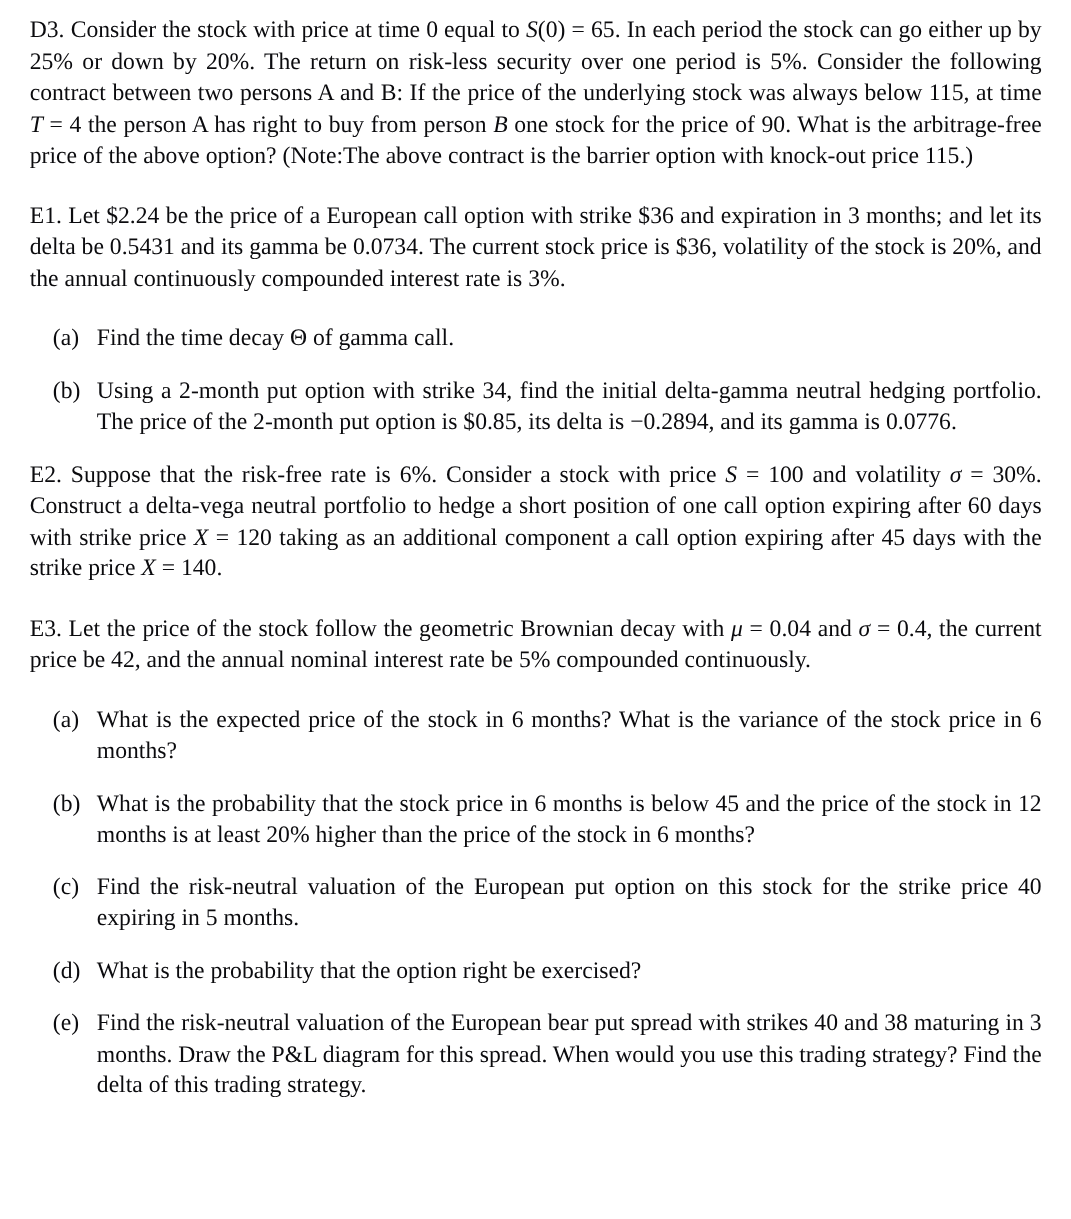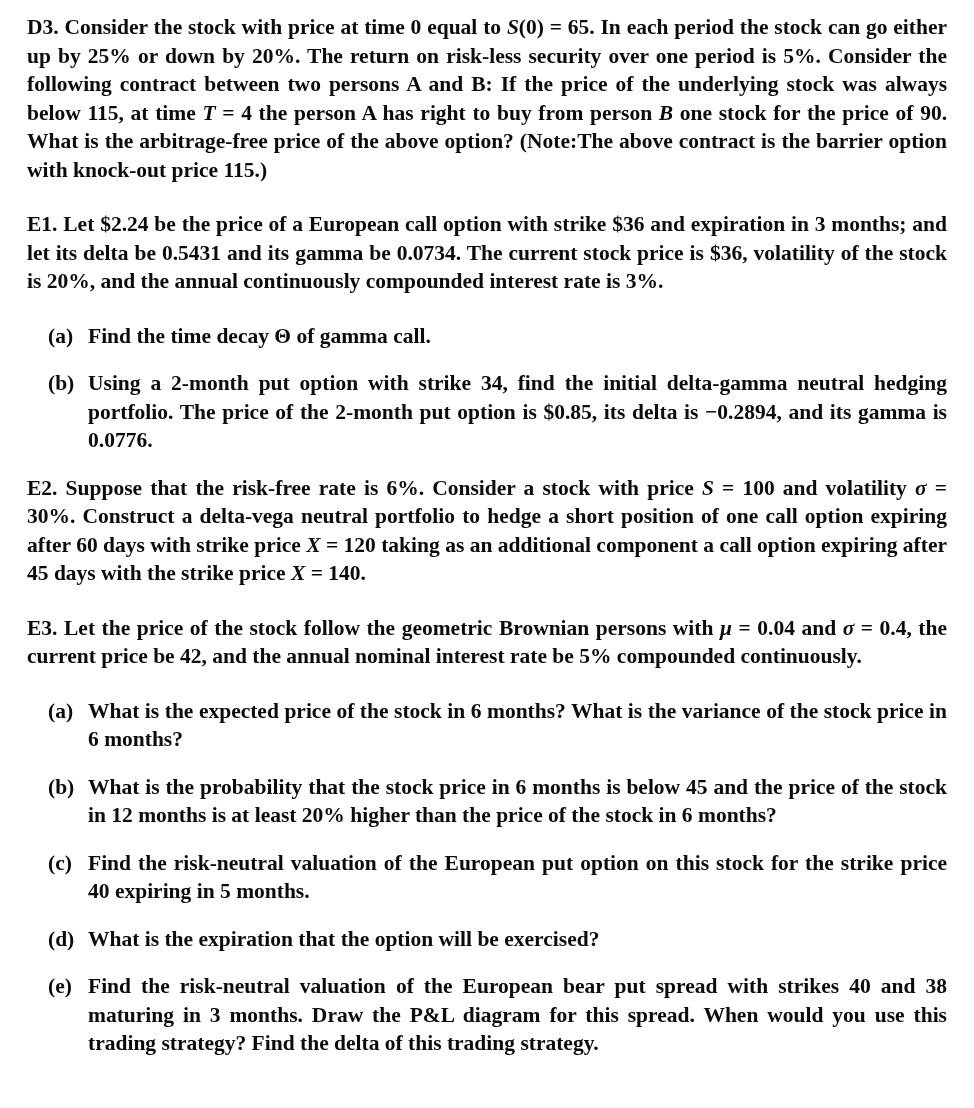--- a/index.html
+++ b/index.html
@@ -12,21 +12,20 @@
   }
   body {
     font-family: "Liberation Serif", "DejaVu Serif", serif;
     color: #0b0b0e;
     font-size: 21.5px;
     line-height: 28.5px;
   }
   .doc {
     padding: 13px 27px 0 27px;
     width: 920px;
-    font-weight: bold;
   }
   .para {
     text-align: justify;
     margin: 0 0 26px 0;
   }
   .item {
     display: flex;
     margin: 0 0 19px 0;
     padding-left: 21px;
   }
@@ -51,34 +50,34 @@
     <div class="para"><span>E1.  Let $2.24 be the price of a European call option with strike $36 and expiration in 3 months; and let its delta be 0.5431 and its gamma be 0.0734.  The current stock price is $36, volatility of the stock is 20%, and the annual continuously compounded interest rate is 3%.</span></div>
     <div class="item">
       <span class="label">(a)</span>
       <span class="body"><span>Find the time decay Θ of gamma call.</span></span>
     </div>
     <div class="item">
       <span class="label">(b)</span>
       <span class="body"><span>Using a 2-month put option with strike 34, find the initial delta-gamma neutral hedging portfolio.  The price of the 2-month put option is $0.85, its delta is −0.2894, and its gamma is 0.0776.</span></span>
     </div>
     <div class="para"><span>E2.  Suppose that the risk-free rate is 6%.  Consider a stock with price </span><span class="mi">S</span><span> = 100 and volatility </span><span class="mi">σ</span><span> = 30%.  Construct a delta-vega neutral portfolio to hedge a short position of one call option expiring after 60 days with strike price </span><span class="mi">X</span><span> = 120 taking as an additional component a call option expiring after 45 days with the strike price </span><span class="mi">X</span><span> = 140.</span></div>
-    <div class="para"><span>E3.  Let the price of the stock follow the geometric Brownian persons with </span><span class="mi">μ</span><span> = 0.04 and </span><span class="mi">σ</span><span> = 0.4, the current price be 42, and the annual nominal interest rate be 5% compounded continuously.</span></div>
+    <div class="para"><span>E3.  Let the price of the stock follow the geometric Brownian decay with </span><span class="mi">μ</span><span> = 0.04 and </span><span class="mi">σ</span><span> = 0.4, the current price be 42, and the annual nominal interest rate be 5% compounded continuously.</span></div>
     <div class="item">
       <span class="label">(a)</span>
       <span class="body"><span>What is the expected price of the stock in 6 months?  What is the variance of the stock price in 6 months?</span></span>
     </div>
     <div class="item">
       <span class="label">(b)</span>
       <span class="body"><span>What is the probability that the stock price in 6 months is below 45 and the price of the stock in 12 months is at least 20% higher than the price of the stock in 6 months?</span></span>
     </div>
     <div class="item">
       <span class="label">(c)</span>
       <span class="body"><span>Find the risk-neutral valuation of the European put option on this stock for the strike price 40 expiring in 5 months.</span></span>
     </div>
     <div class="item">
       <span class="label">(d)</span>
-      <span class="body"><span>What is the expiration that the option will be exercised?</span></span>
+      <span class="body"><span>What is the probability that the option right be exercised?</span></span>
     </div>
     <div class="item">
       <span class="label">(e)</span>
       <span class="body"><span>Find the risk-neutral valuation of the European bear put spread with strikes 40 and 38 maturing in 3 months.  Draw the P&amp;L diagram for this spread.  When would you use this trading strategy?  Find the delta of this trading strategy.</span></span>
     </div>
   </div>
 
 </body></html>

